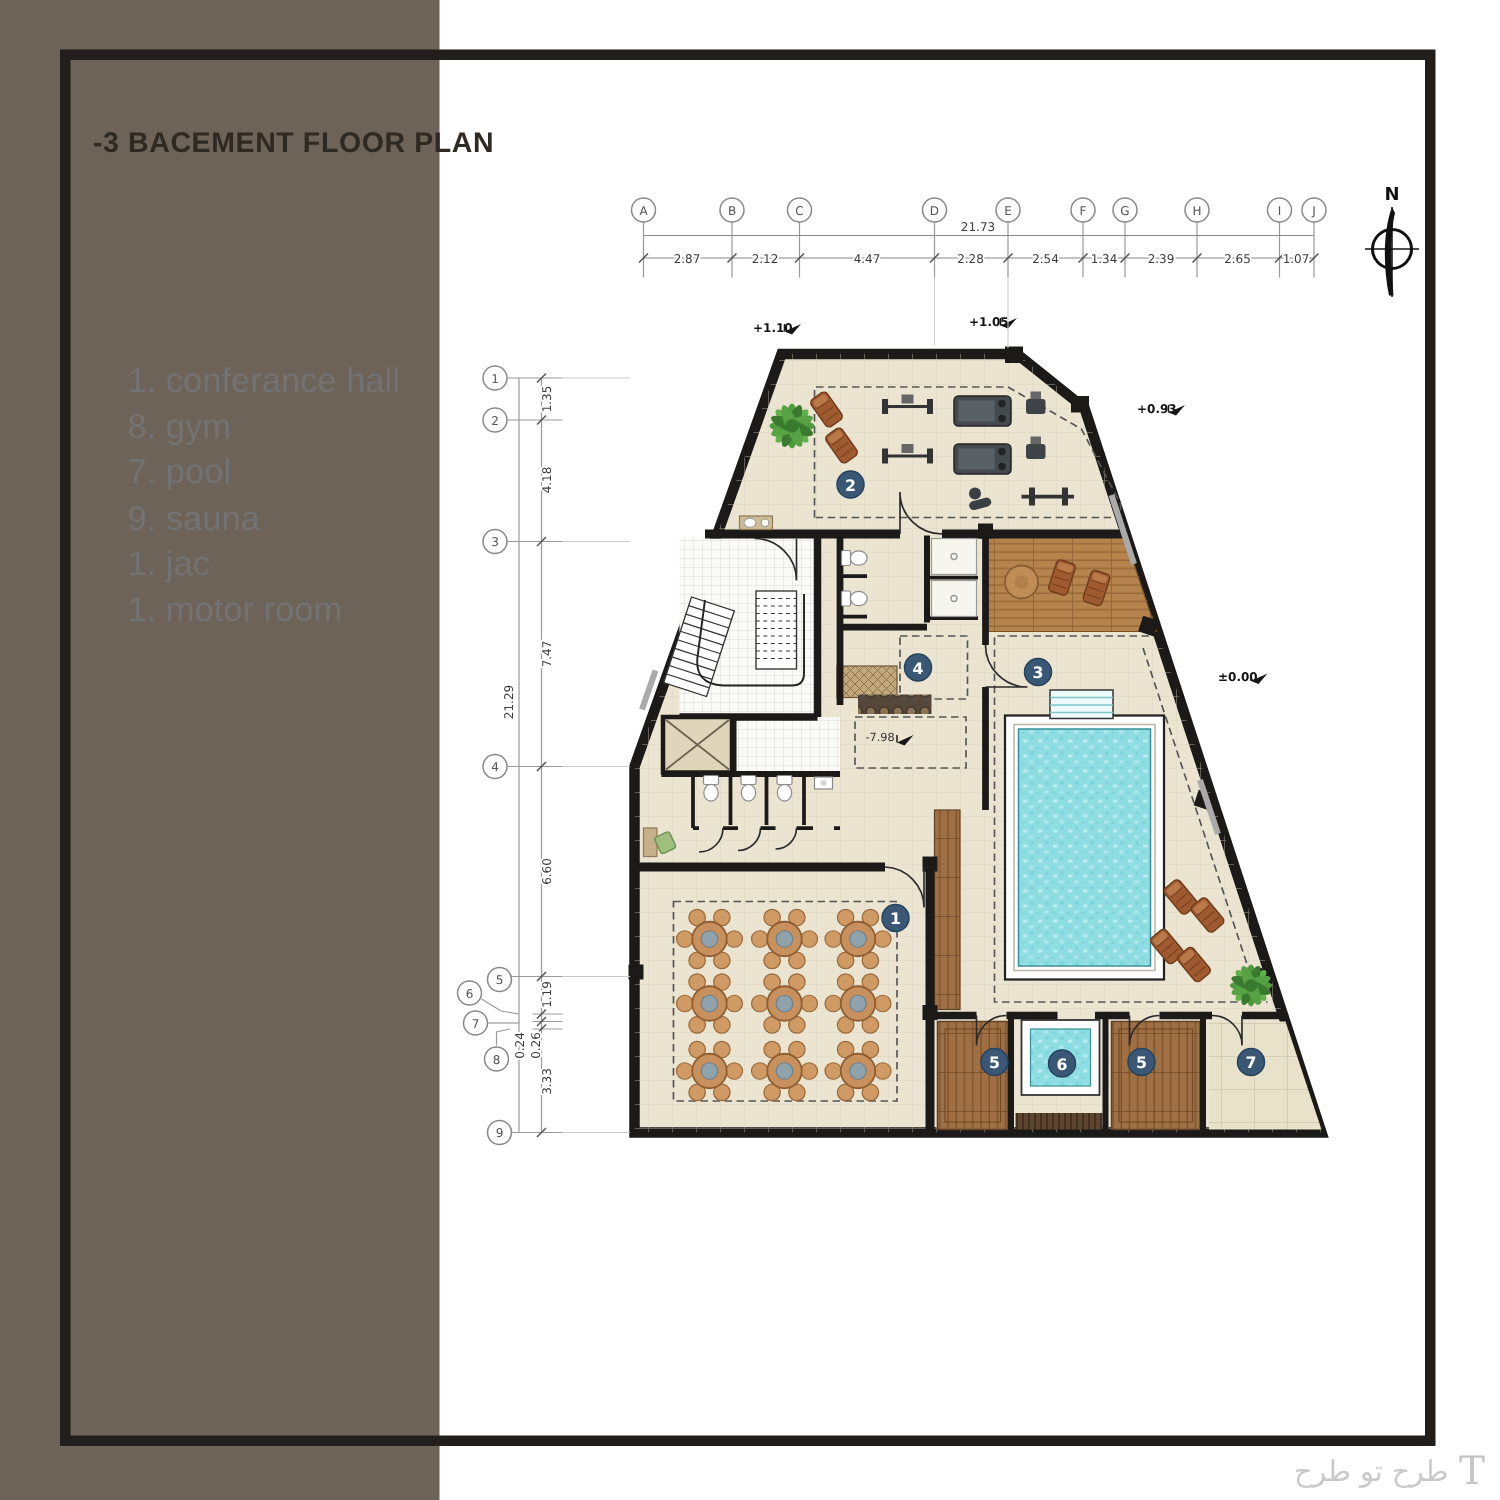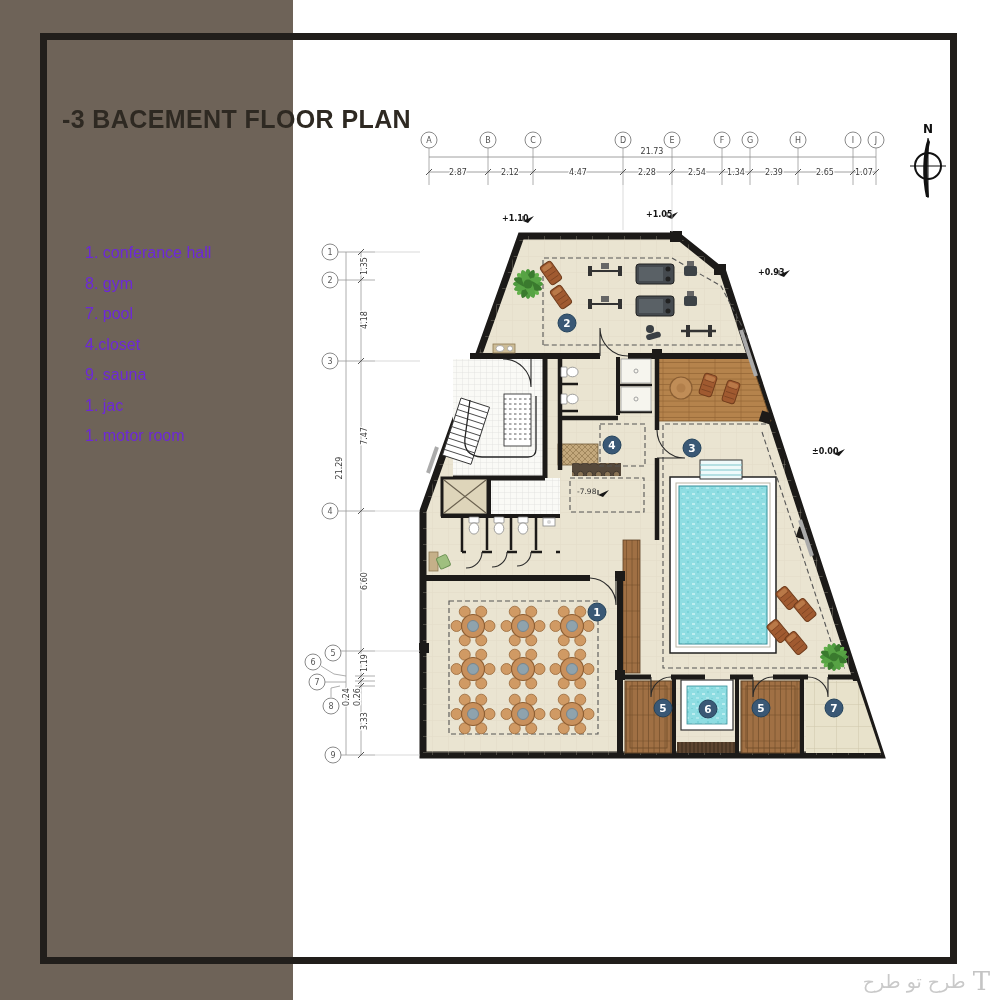--- a/index.html
+++ b/index.html
@@ -1,23 +1,23 @@
 <!DOCTYPE html>
 <html><head>
 <meta charset="utf-8">
 <style>
   html,body{margin:0;padding:0;background:#fff;}
   #stage{position:relative;width:1000px;height:1000px;background:#ffffff;overflow:hidden;
          font-family:"Liberation Sans",sans-serif;}
   #panel{position:absolute;left:0;top:0;width:293px;height:1000px;background:#6e6358;}
   #frame{position:absolute;left:40px;top:33px;width:917px;height:931px;
          border:7px solid #211e1b;box-sizing:border-box;}
-  #title{position:absolute;left:62px;top:88px;font-size:25px;font-weight:700;
+  #title{position:absolute;left:62px;top:72px;font-size:19px;font-weight:700;
          letter-spacing:.4px;color:#2e2922;white-space:nowrap;}
-  #legend{position:absolute;left:85px;top:238px;color:#6d28d9;font-size:16px;line-height:30.5px;}
+  #legend{position:absolute;left:85px;top:238px;color:#737373;font-size:23px;line-height:30.5px;}
   #legend div{white-space:nowrap;}
   #plan-svg{position:absolute;left:0;top:0;}
   .dim{font-family:"DejaVu Sans",sans-serif;font-size:8px;fill:#3c3c3c;text-anchor:middle;
        paint-order:stroke;stroke:#ffffff;stroke-width:2.5px;stroke-linejoin:round;}
   .gletter{font-family:"DejaVu Sans",sans-serif;font-size:8px;fill:#555;text-anchor:middle;}
   .elev{font-family:"DejaVu Sans",sans-serif;font-size:8px;font-weight:700;fill:#141414;}
   .elev2{font-family:"DejaVu Sans",sans-serif;font-size:7.5px;fill:#333;}
   .badge-t{font-family:"DejaVu Sans",sans-serif;font-size:10.5px;font-weight:700;fill:#fff;text-anchor:middle;}
   .north-t{font-family:"DejaVu Sans",sans-serif;font-size:12px;font-weight:700;fill:#111;text-anchor:middle;}
   #watermark{position:absolute;right:10px;bottom:6px;direction:rtl;display:flex;align-items:center;
@@ -476,21 +476,20 @@
   </svg>
 
   <div id="frame"></div>
 
   <h1 id="title">-3 BACEMENT FLOOR PLAN</h1>
 
   <div id="legend">
     <div>1. conferance hall</div>
     <div>8. gym</div>
     <div>7. pool</div>
-    <div>4.closet</div>
     <div>9. sauna</div>
     <div>1. jac</div>
     <div>1. motor room</div>
   </div>
 
   <div id="watermark">
     <span class="wm-logo">T</span>
     <span>طرح تو طرح</span>
   </div>
 </div>

